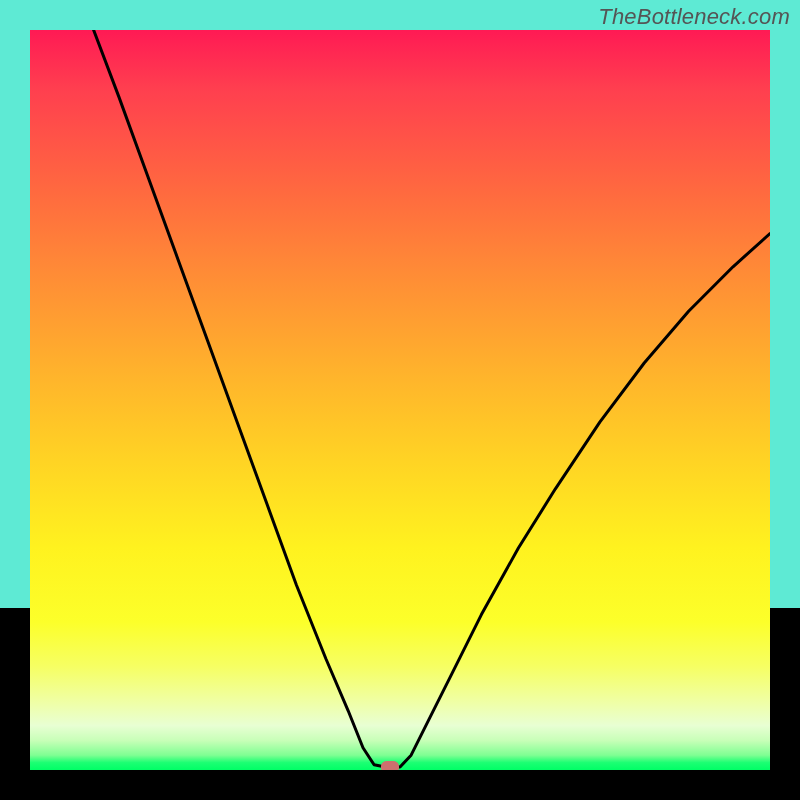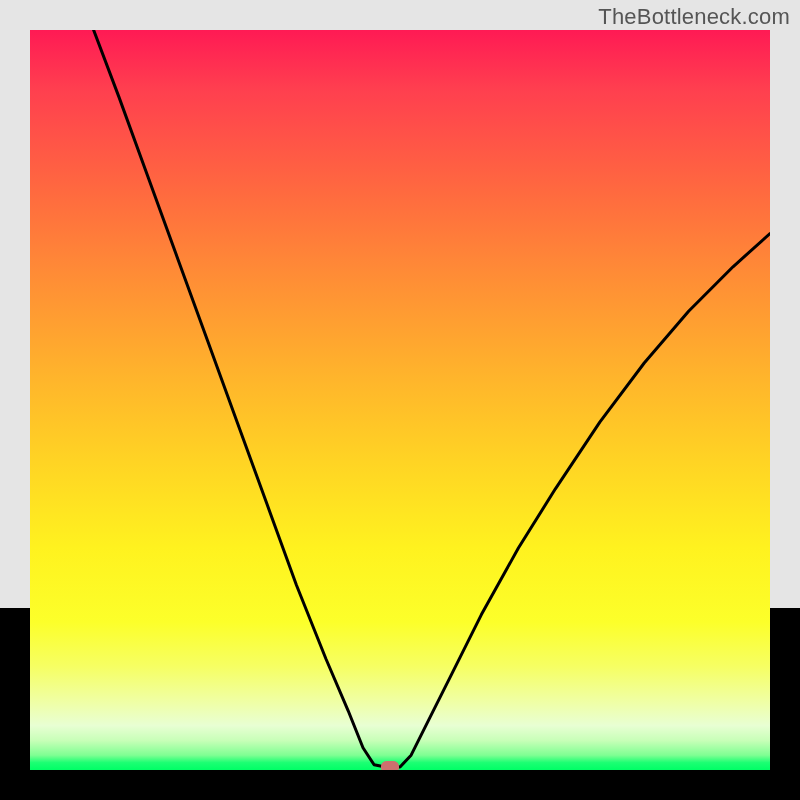--- a/index.html
+++ b/index.html
@@ -8,21 +8,22 @@
     width: 800px;
     height: 800px;
     background: #000;
     font-family: Arial, Helvetica, sans-serif;
     overflow: hidden;
   }
   .frame {
     position: relative;
     width: 800px;
     height: 608px;
-    background: #e5e5e5;
+    background: #5eead4;
+    font-style: italic;
   }
   .plot-area {
     position: absolute;
     left: 30px;
     top: 30px;
     width: 740px;
     height: 740px;
     overflow: hidden;
   }
   .gradient {

